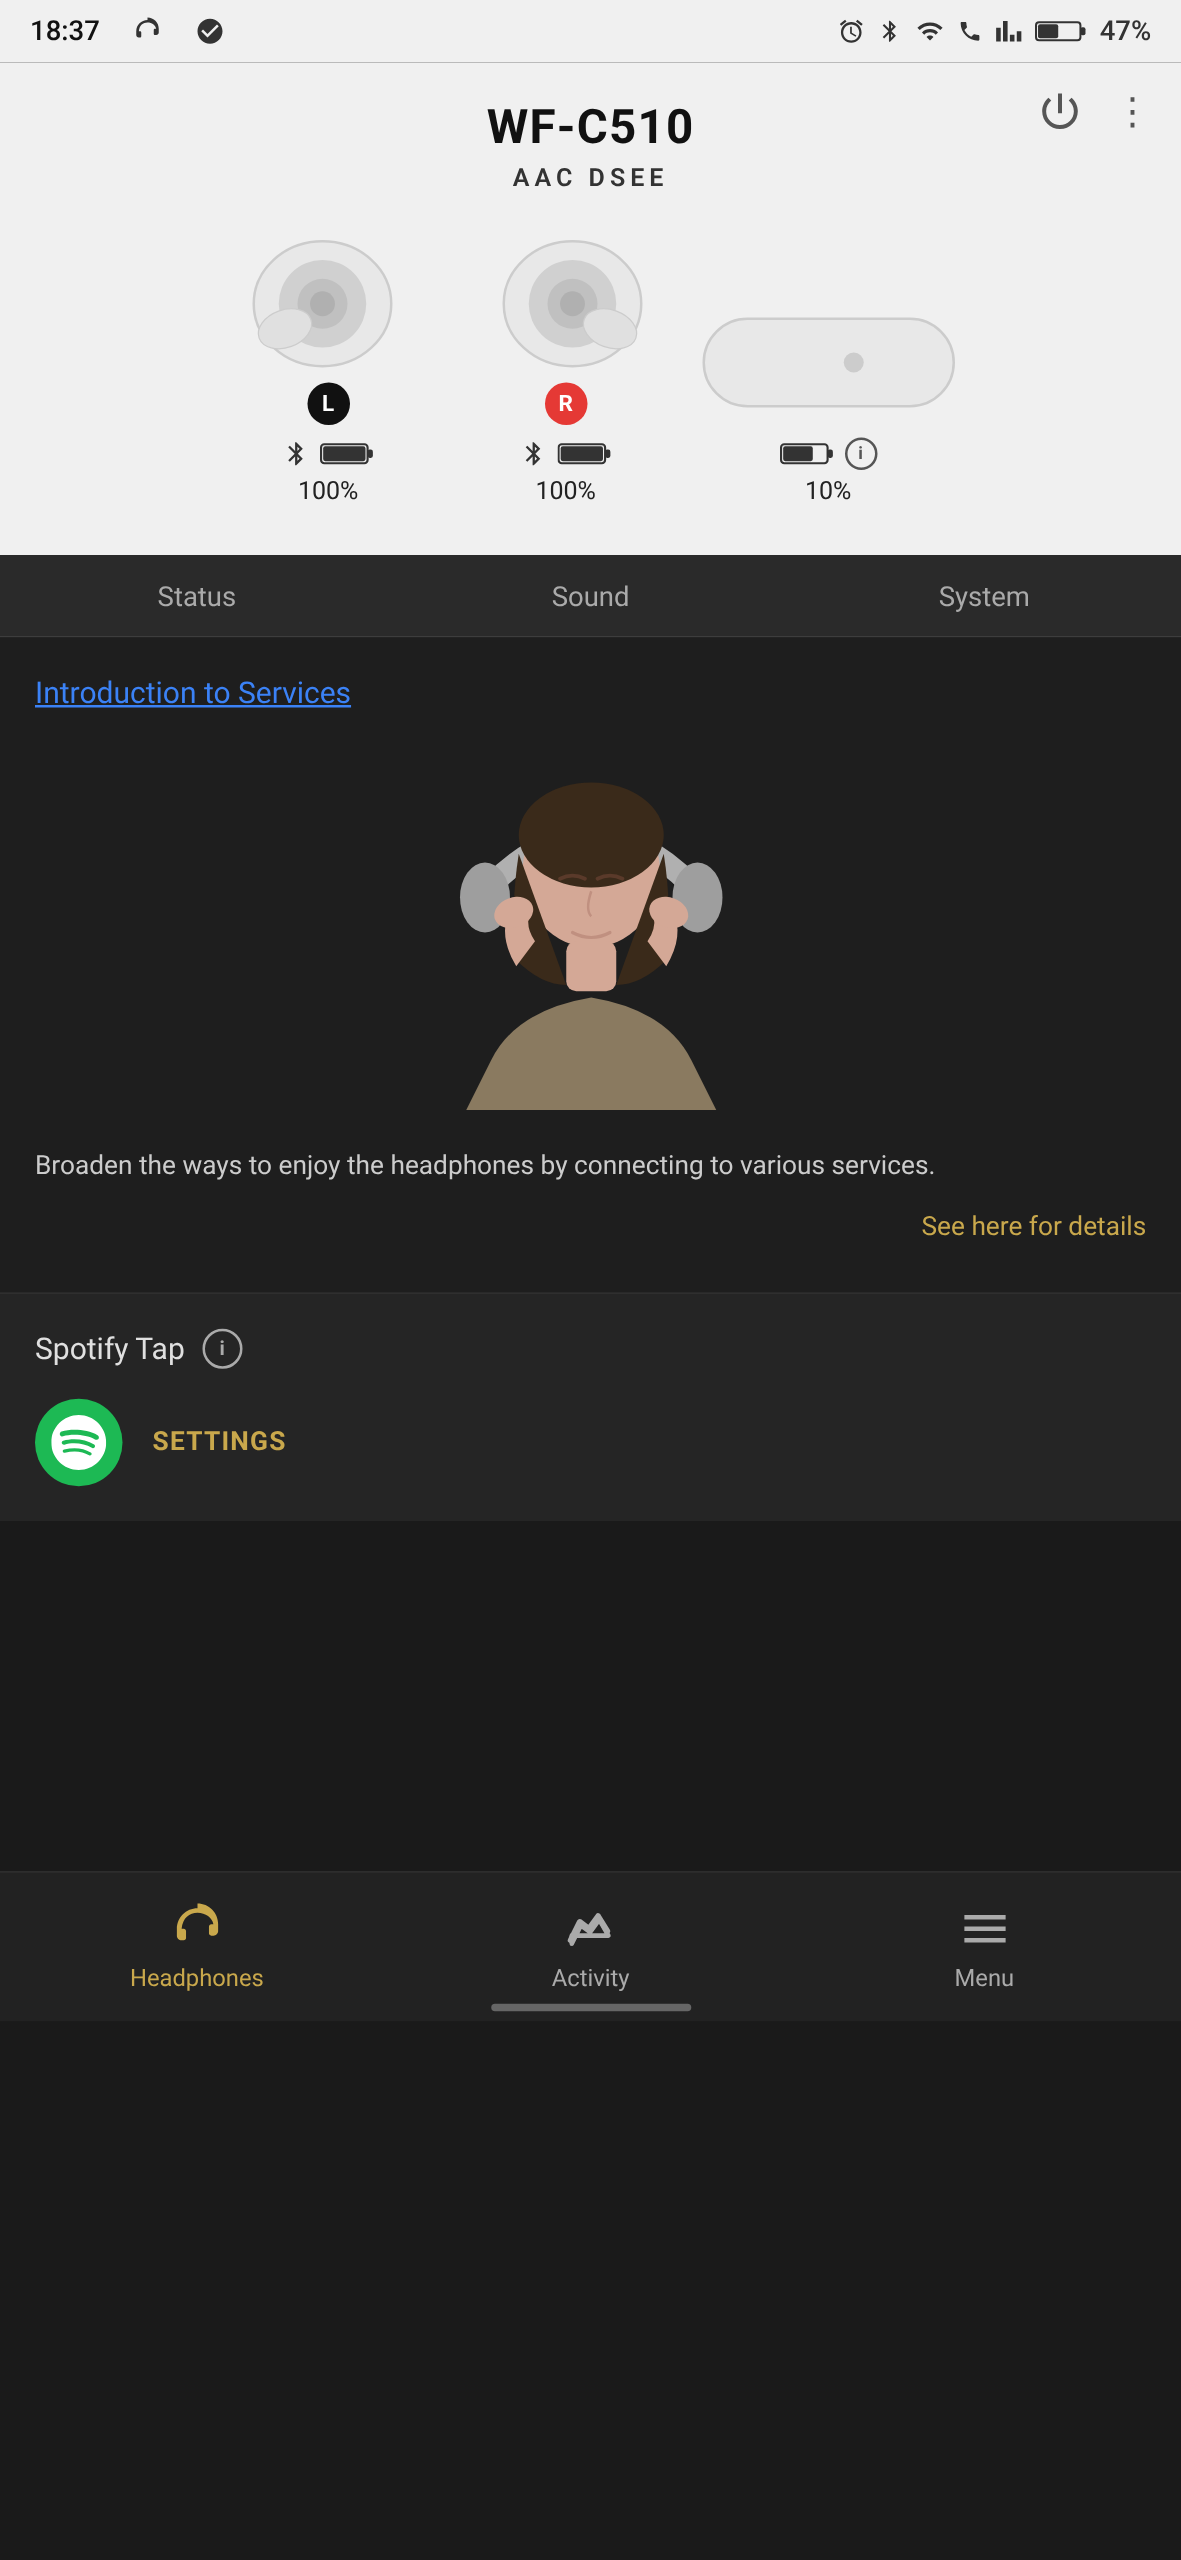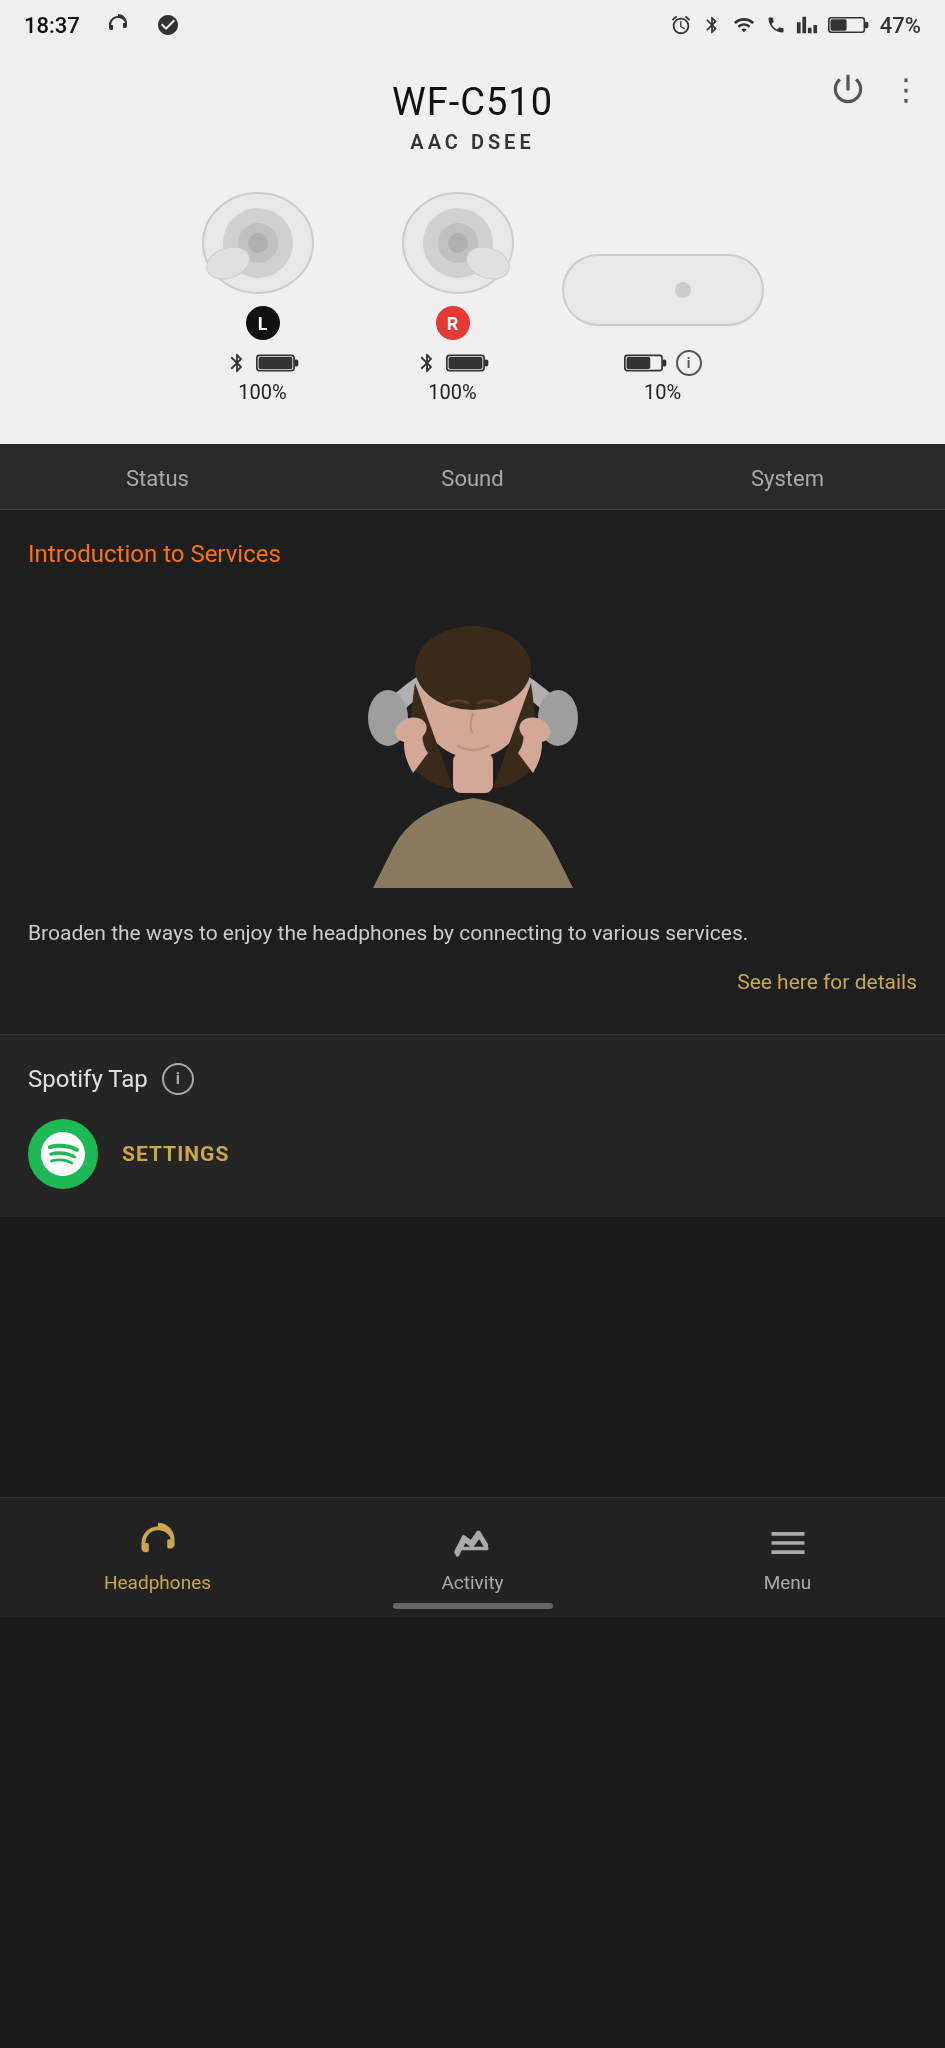--- a/index.html
+++ b/index.html
@@ -41,21 +41,21 @@
     .header-icons {
       position: absolute;
       top: 20px;
       right: 24px;
       display: flex;
       align-items: center;
       gap: 24px;
     }
     .device-name {
       font-size: 38px;
-      font-weight: 400;
+      font-weight: 700;
       color: #111;
       letter-spacing: 1px;
     }
     .device-tags {
       font-size: 20px;
       font-weight: 600;
       color: #333;
       letter-spacing: 4px;
       margin-top: 6px;
     }
@@ -148,22 +148,23 @@
       padding: 0;
     }
 
     
     .intro-section {
       padding: 30px 28px 20px;
       background: #1e1e1e;
     }
     .intro-title {
       font-size: 24px;
-      color: #f97316;
+      color: #3b82f6;
       font-weight: 400;
+      text-decoration: underline;
     }
     .intro-illustration {
       display: flex;
       justify-content: center;
       margin: 20px 0;
     }
 
     .intro-text {
       font-size: 21px;
       color: #cccccc;

